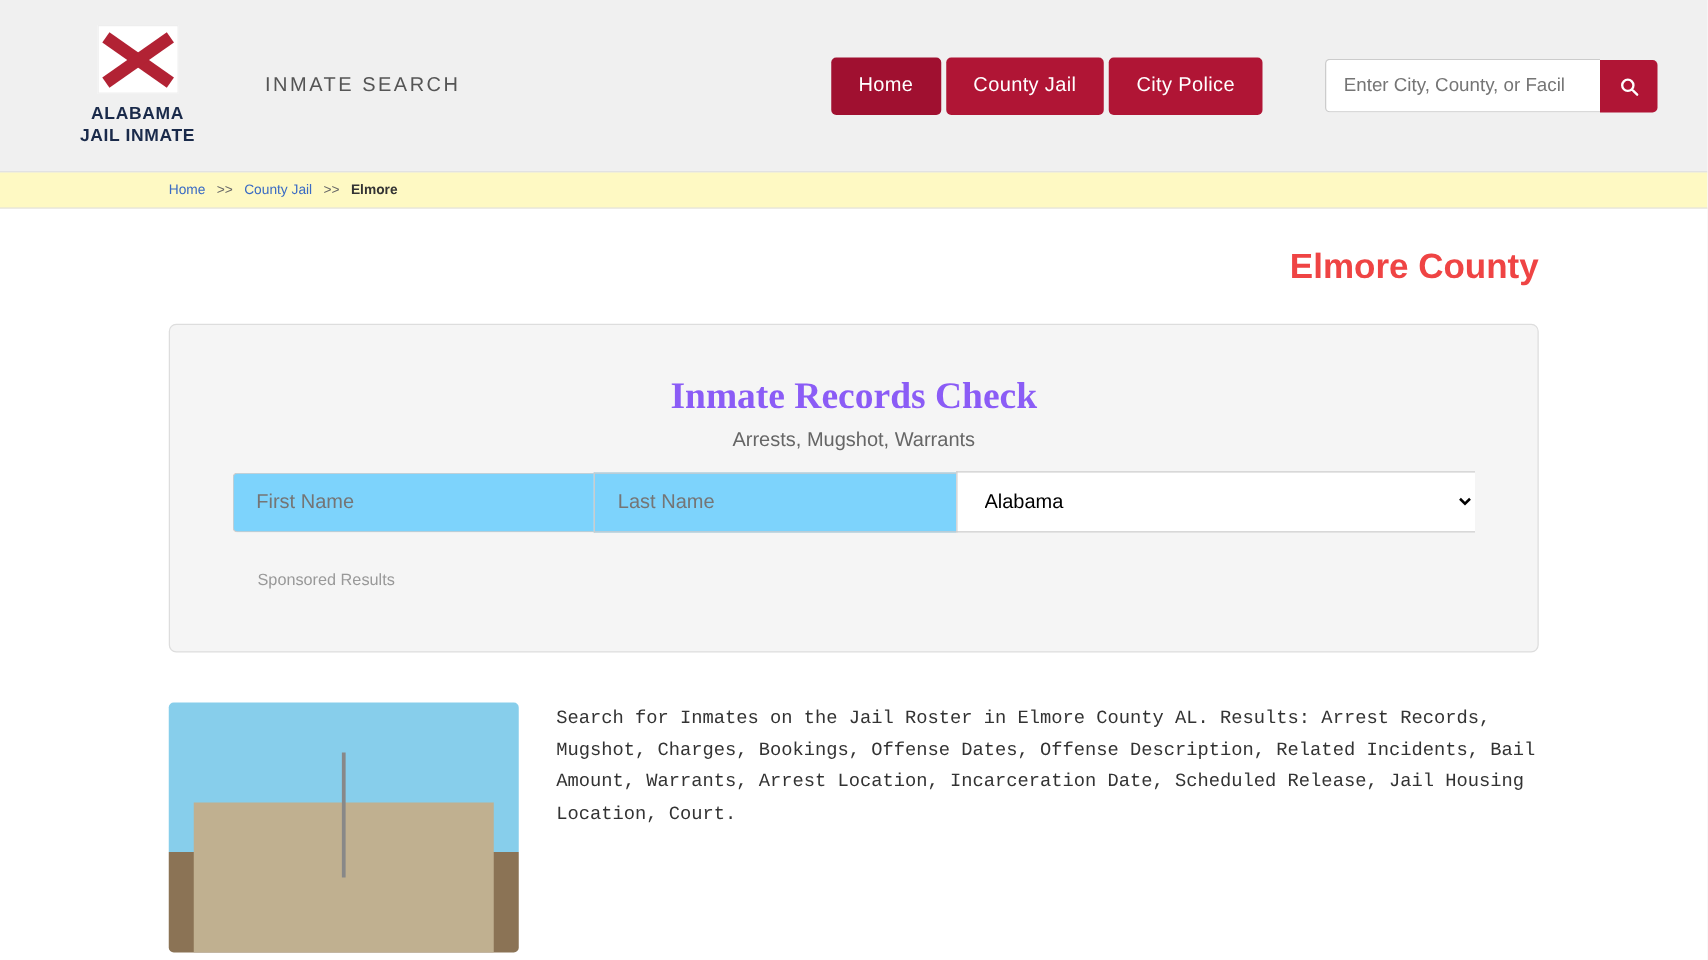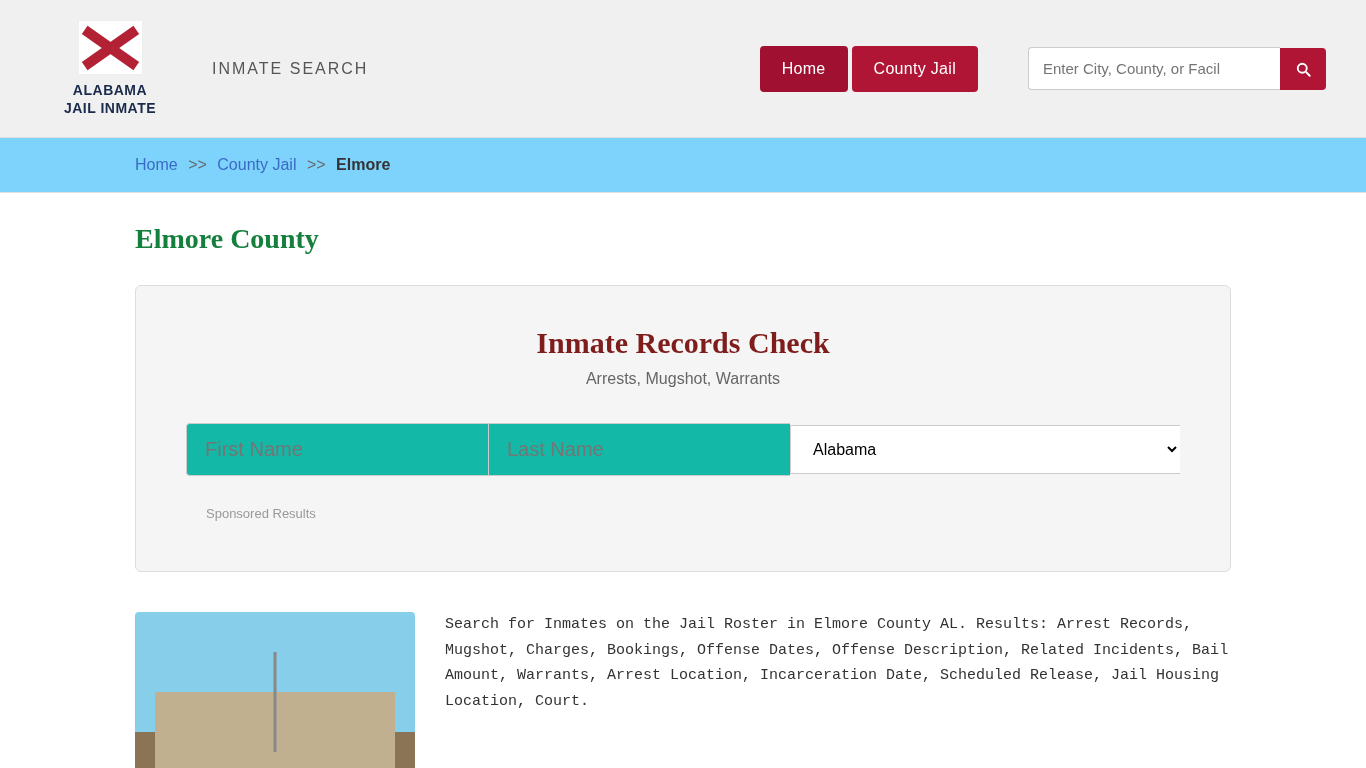--- a/index.html
+++ b/index.html
@@ -114,21 +114,21 @@
       color: white;
     }
 
     .search-area {
       display: flex;
       align-items: center;
       margin-left: 20px;
     }
 
     .search-input {
-      width: 252px;
+      width: 220px;
       padding: 12px 14px;
       font-size: 15px;
       border: 1px solid #ccc;
       border-right: none;
       border-radius: 4px 0 0 4px;
       outline: none;
       font-family: Arial, sans-serif;
       background: white;
     }
 
@@ -144,24 +144,24 @@
     }
 
     .search-btn-icon svg {
       width: 18px;
       height: 18px;
       fill: white;
     }
 
     
     .breadcrumb {
-      padding: 18px 135px;
-      font-size: 16px;
-      font-family: Arial, sans-serif;
-      background: #7dd3fc;
+      padding: 8px 135px;
+      font-size: 11px;
+      font-family: Arial, sans-serif;
+      background: #fef9c3;
       border-bottom: 1px solid #e0e0e0;
     }
 
     .breadcrumb a {
       color: #3a6bc4;
       text-decoration: none;
     }
 
     .breadcrumb .separator {
       color: #666;
@@ -173,68 +173,68 @@
       color: #333;
     }
 
     
     .main-content {
       background: white;
       padding: 30px 135px 40px;
     }
 
     .page-title {
-      text-align: left;
+      text-align: right;
       font-size: 28px;
-      font-family: Liberation Serif, serif;
-      color: #15803d;
+      font-family: Liberation Sans, sans-serif;
+      color: #ef4444;
       margin-bottom: 30px;
       font-weight: bold;
     }
 
     
     .records-card {
       background: #f5f5f5;
       border: 1px solid #ddd;
       border-radius: 6px;
       padding: 40px 50px 50px;
       margin-bottom: 40px;
     }
 
     .records-card-title {
       text-align: center;
       font-size: 30px;
       font-family: Georgia, serif;
-      color: #7f1d1d;
+      color: #8b5cf6;
       margin-bottom: 10px;
     }
 
     .records-card-subtitle {
       text-align: center;
       font-size: 16px;
       color: #666;
-      margin-bottom: 35px;
+      margin-bottom: 15px;
       font-family: Arial, sans-serif;
     }
 
     .search-form {
       display: flex;
       gap: 0;
       align-items: center;
     }
 
     .form-input {
       flex: 1;
       padding: 14px 18px;
-      font-size: 20px;
+      font-size: 16px;
       border: 1px solid #ccc;
       border-right: none;
       outline: none;
       font-family: Arial, sans-serif;
-      background: #14b8a6;
+      background: #7dd3fc;
     }
 
     .form-input:first-child {
       border-radius: 4px 0 0 4px;
     }
 
     .form-select {
       flex: 1.5;
       padding: 14px 18px;
       font-size: 16px;
@@ -324,20 +324,21 @@
       <span>ALABAMA</span><br>
       <span>JAIL INMATE</span>
     </div>
   </div>
 
   <span class="inmate-search-label">INMATE SEARCH</span>
 
   <nav class="nav-area">
     <button class="nav-btn nav-btn-home">Home</button>
     <button class="nav-btn nav-btn-county">County Jail</button>
+    <button class="nav-btn nav-btn-city">City Police</button>
   </nav>
 
   <div class="search-area">
     <input class="search-input" type="text" placeholder="Enter City, County, or Facil" style="">
     <button class="search-btn-icon">
       <svg viewBox="0 0 24 24" xmlns="http://www.w3.org/2000/svg">
         <path d="M21 21l-4.35-4.35M17 11A6 6 0 1 1 5 11a6 6 0 0 1 12 0z" stroke="white" stroke-width="2.5" fill="none" stroke-linecap="round"></path>
       </svg>
     </button>
   </div>

